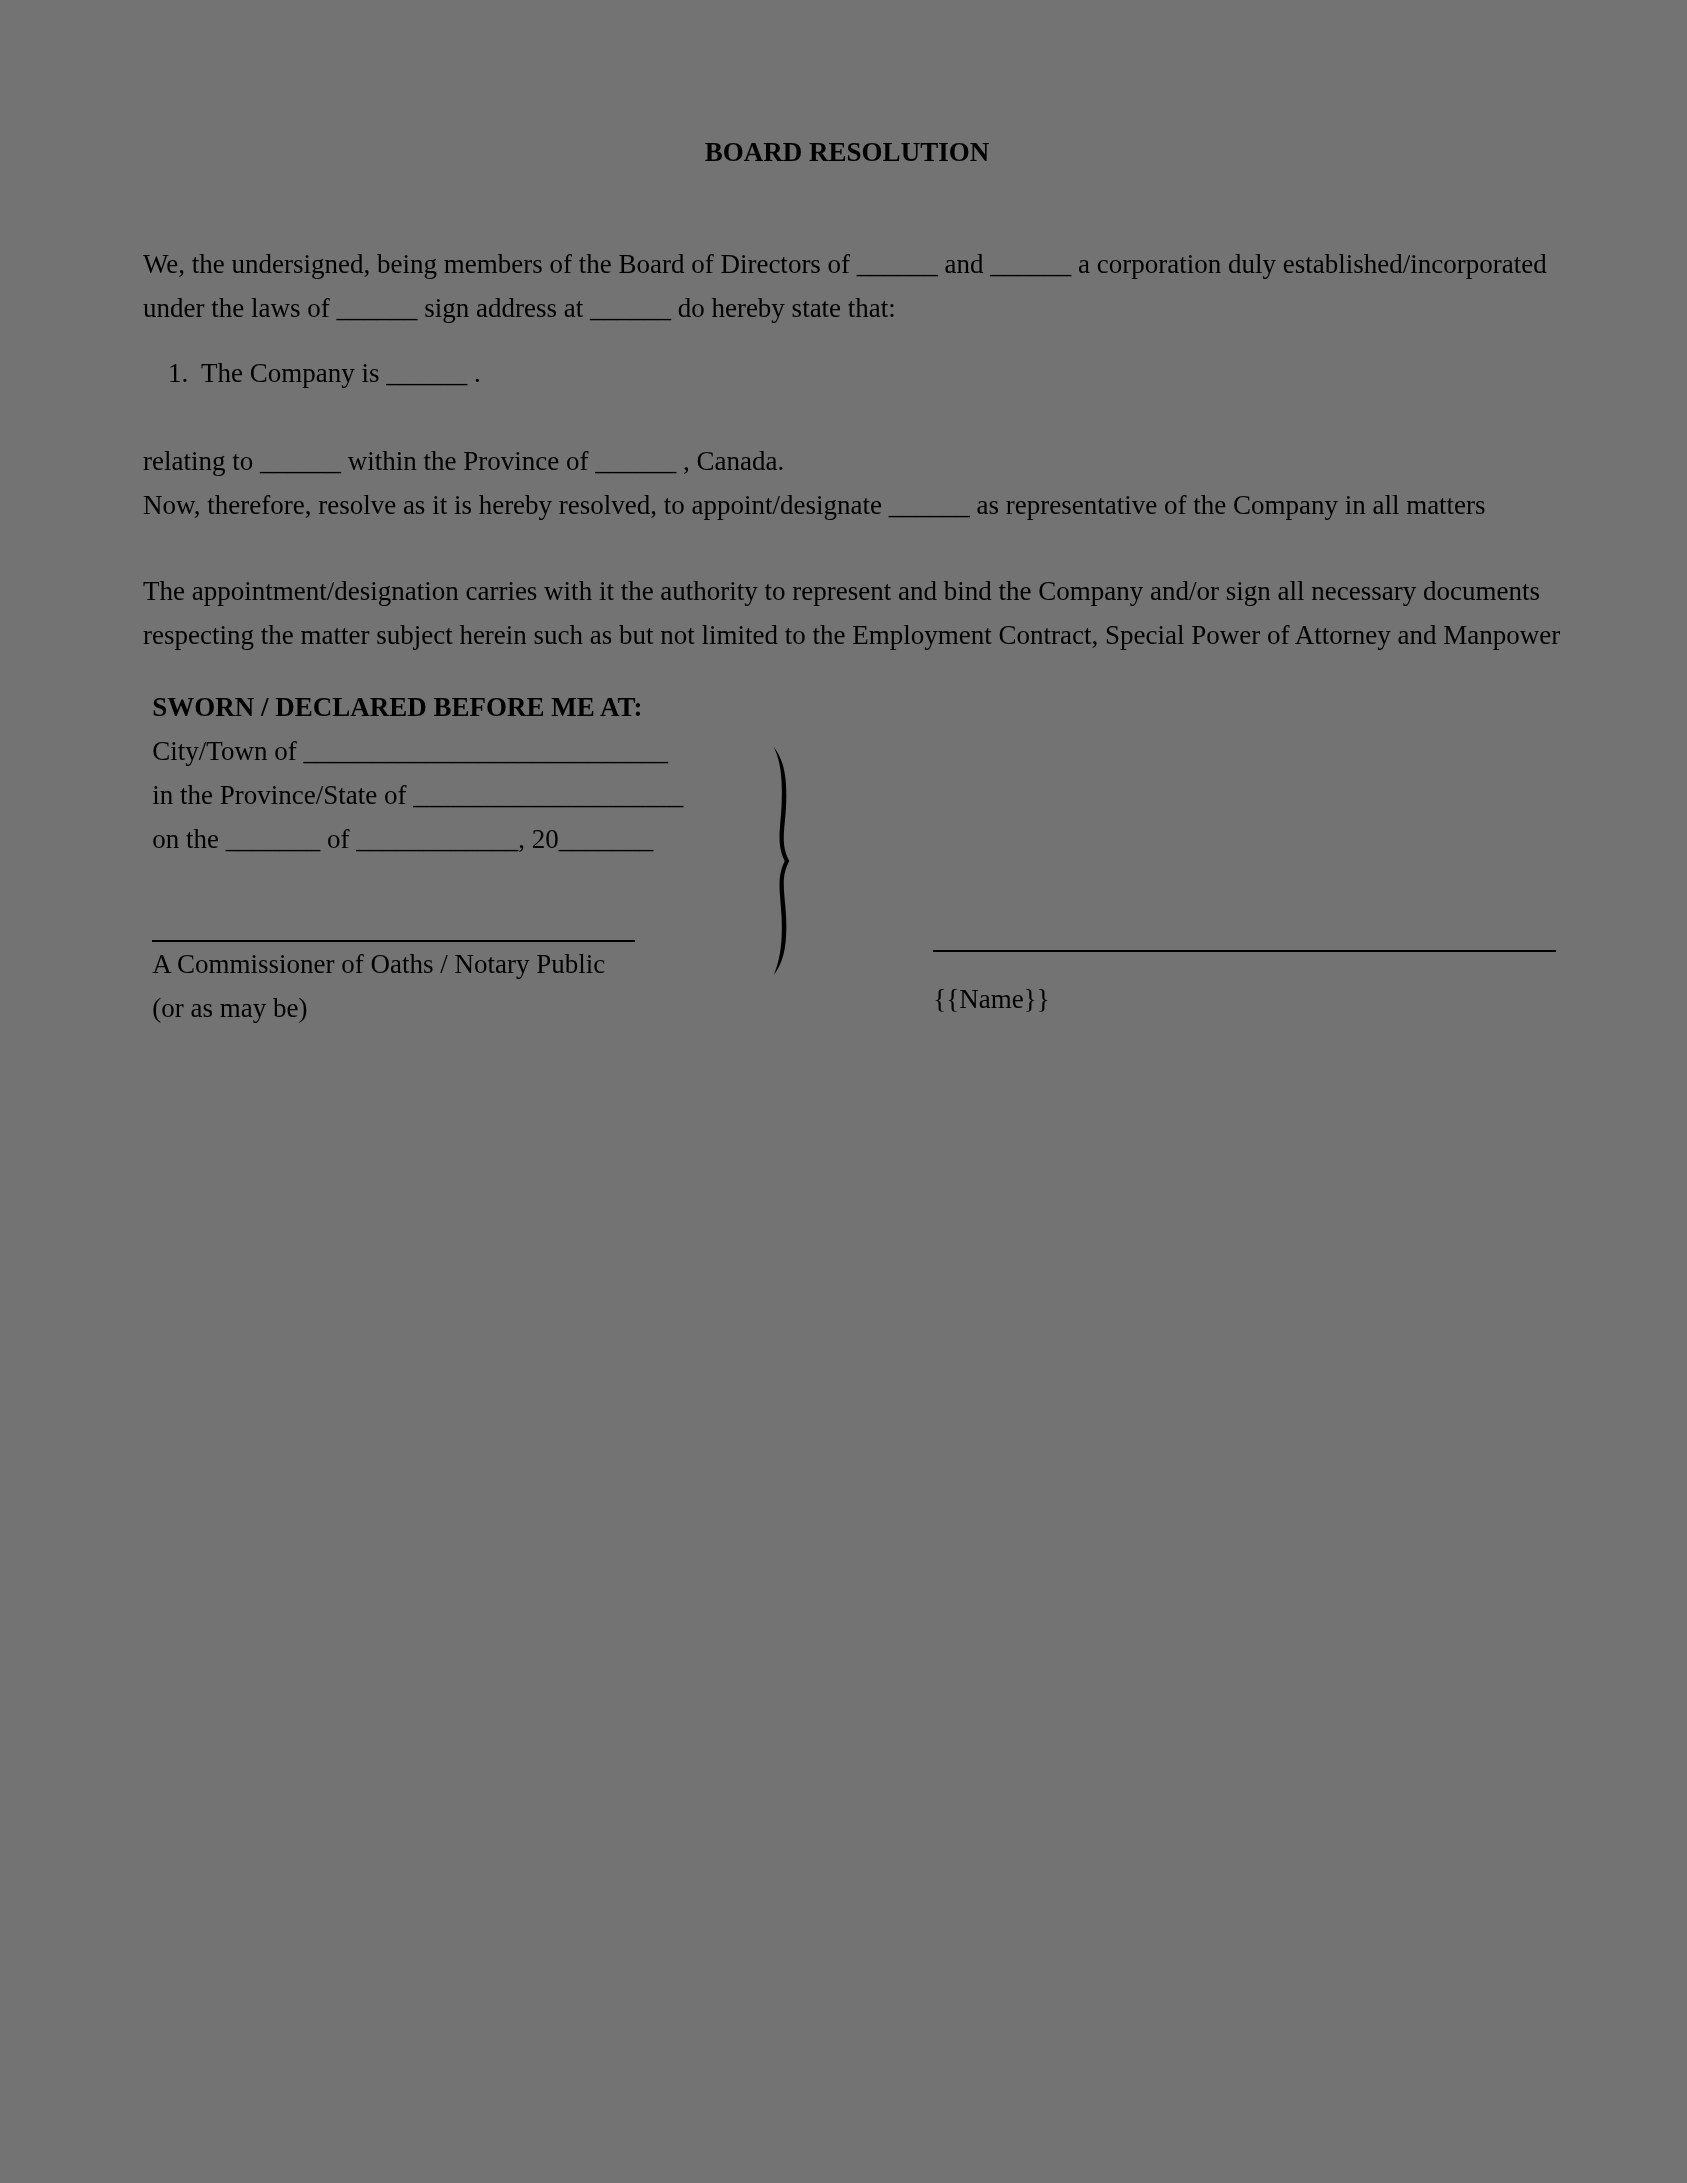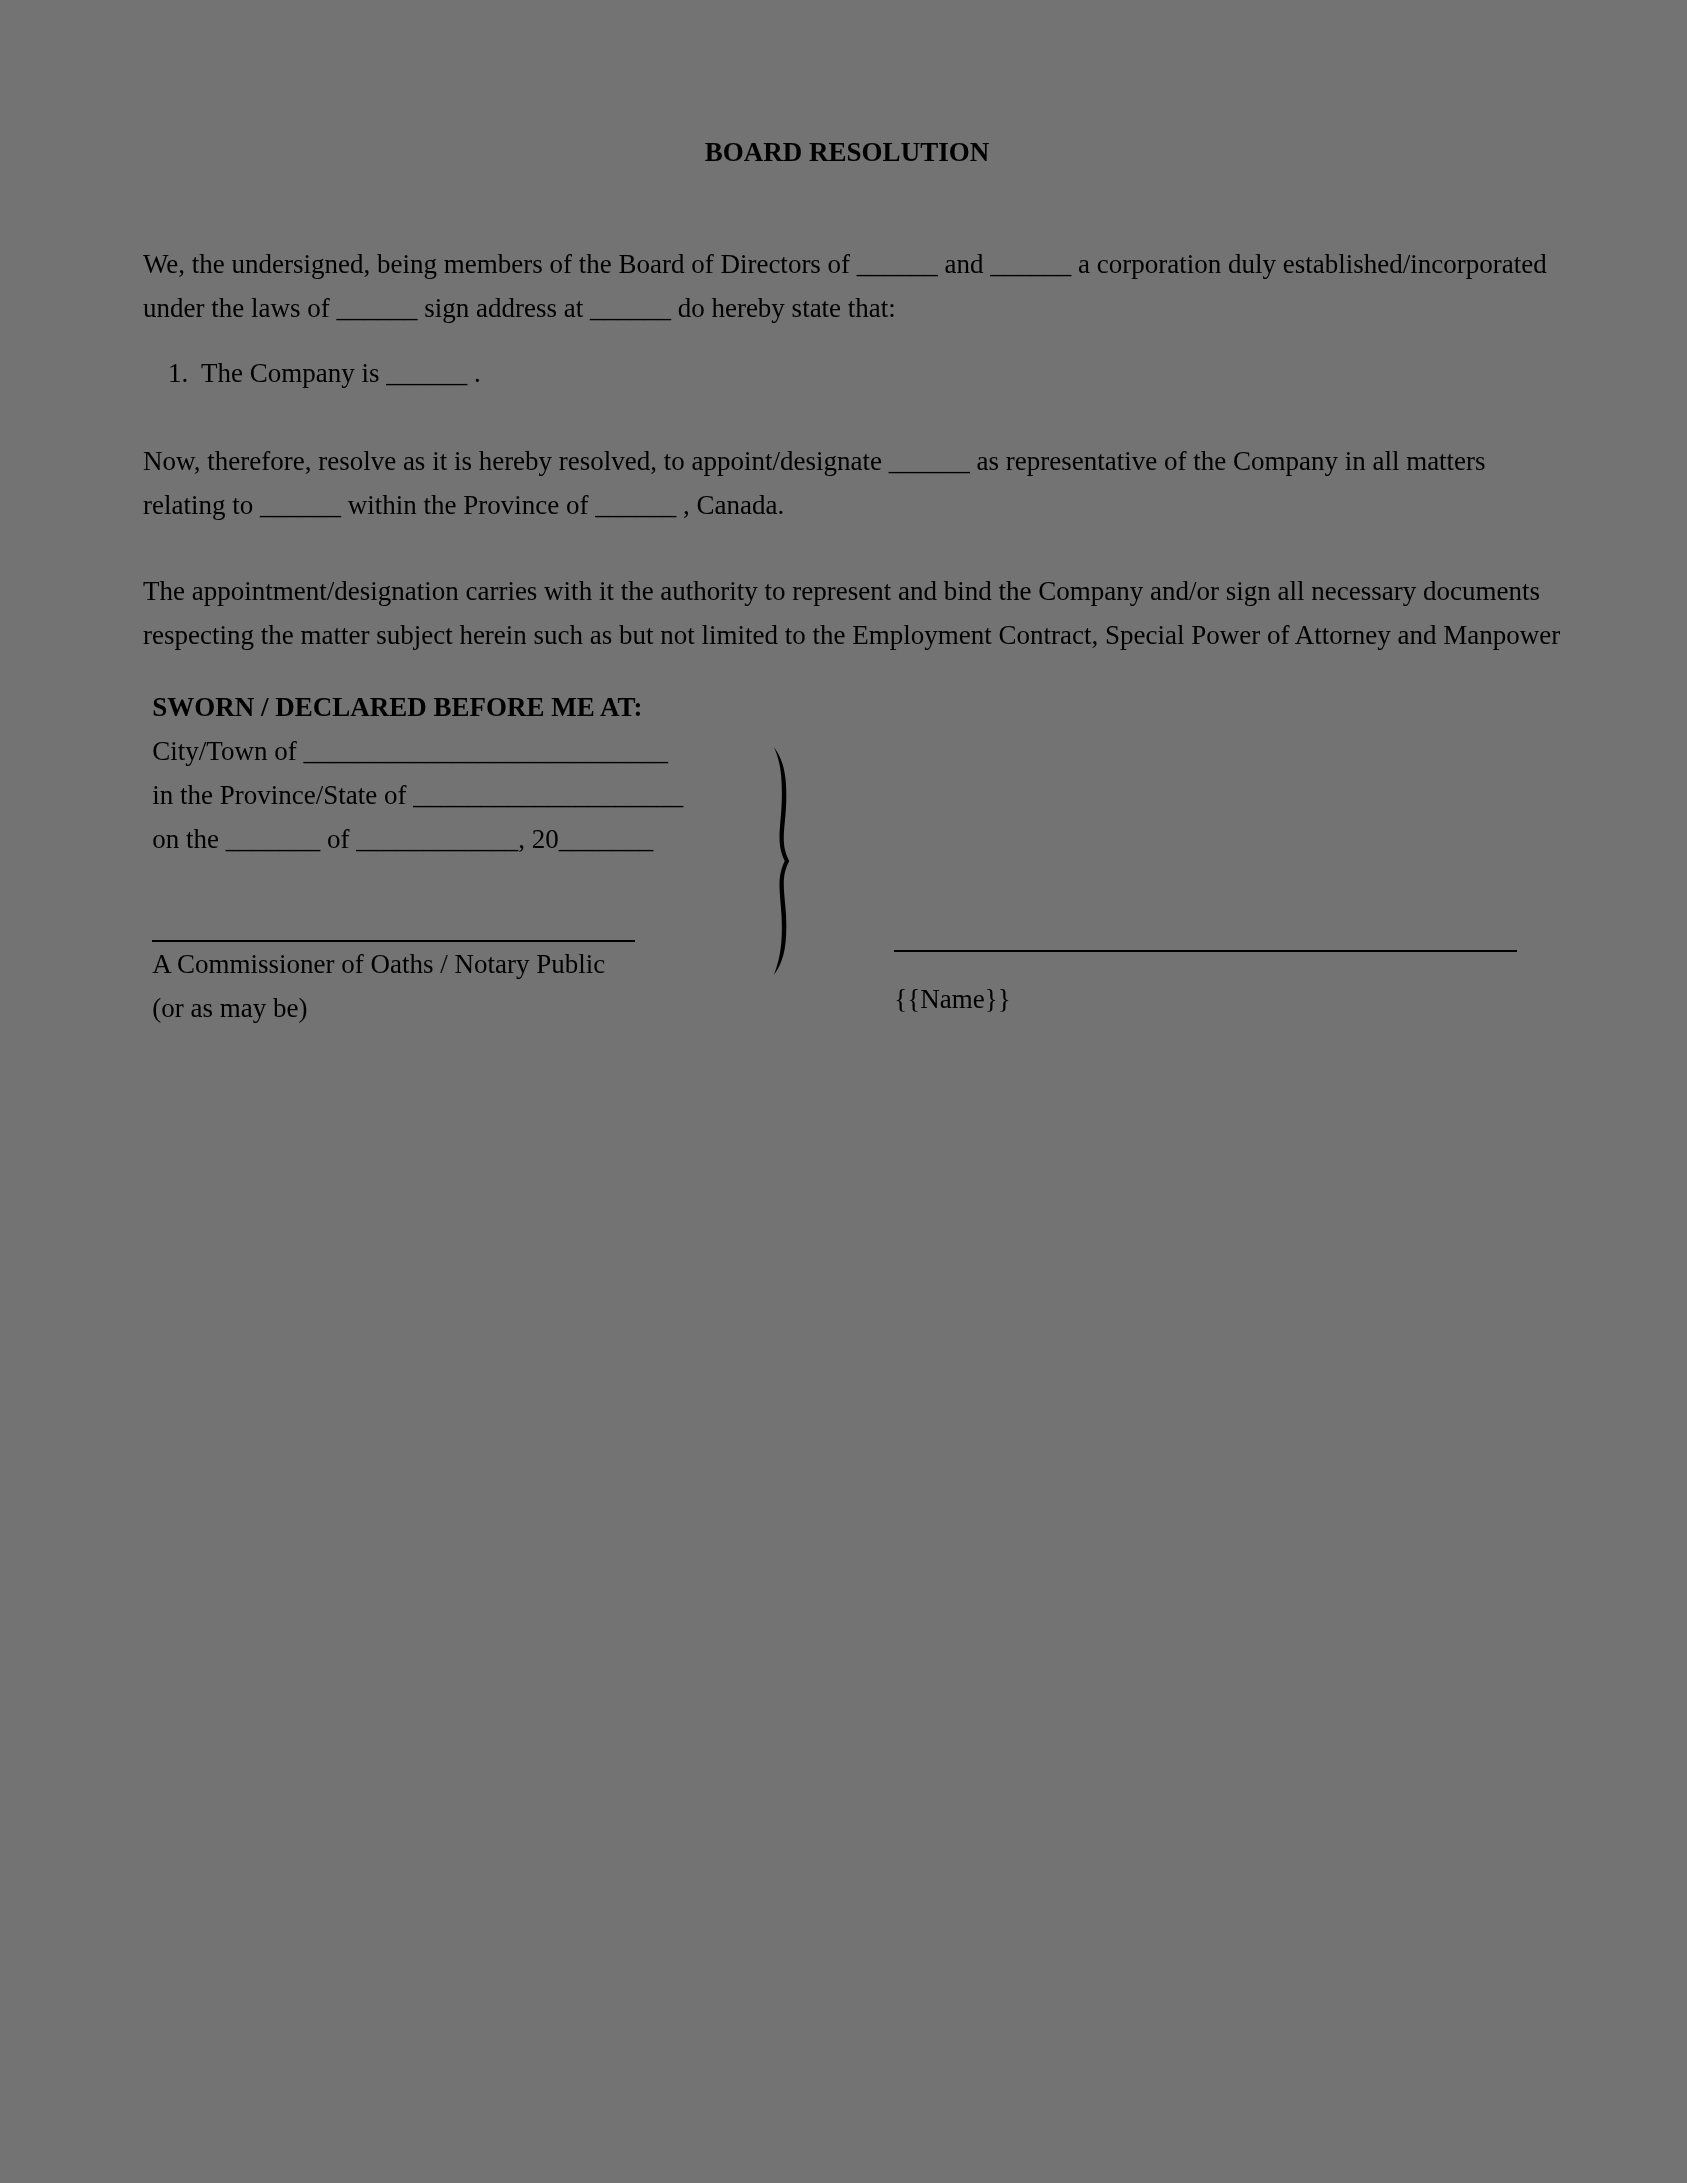--- a/index.html
+++ b/index.html
@@ -55,21 +55,21 @@
   }
   .brace-wrap {
     position: absolute;
     left: 615px;
     top: 60px;
     width: 26.5px;
     height: 232px;
   }
   .right-sig-block {
     position: absolute;
-    left: 742px;
+    left: 781px;
     top: 265px;
     width: 629px;
   }
   .sig-line-right {
     width: 623px;
     height: 0;
     border-bottom: 2.6px solid #000000;
   }
   .name-line {
     margin-top: 25px;
@@ -88,22 +88,22 @@
     <div class="line">We, the undersigned, being members of the Board of Directors of ______ and ______ a corporation duly established/incorporated</div>
     <div class="line">under the laws of ______ sign address at ______ do hereby state that:</div>
   </div>
 
   <div class="list-item line">
     <span class="list-num">1.</span><span>The Company is ______ .</span>
   </div>
 
 
   <div class="para-resolve">
+    <div class="line">relating to ______ within the Province of ______ , Canada.</div>
     <div class="line">Now, therefore, resolve as it is hereby resolved, to appoint/designate ______ as representative of the Company in all matters</div>
-    <div class="line">relating to ______ within the Province of ______ , Canada.</div>
   </div>
 
   <div class="para-auth">
     <div class="line">The appointment/designation carries with it the authority to represent and bind the Company and/or sign all necessary documents</div>
     <div class="line">respecting the matter subject herein such as but not limited to the Employment Contract, Special Power of Attorney and Manpower</div>
   </div>
 
   <div class="sworn-section">
 
     <div class="sworn-heading">SWORN / DECLARED BEFORE ME AT:</div>

